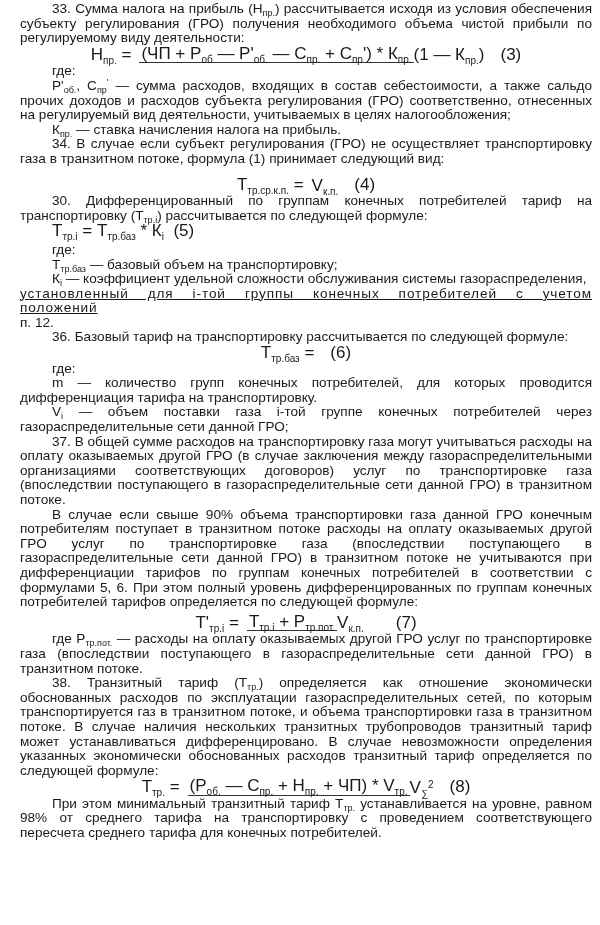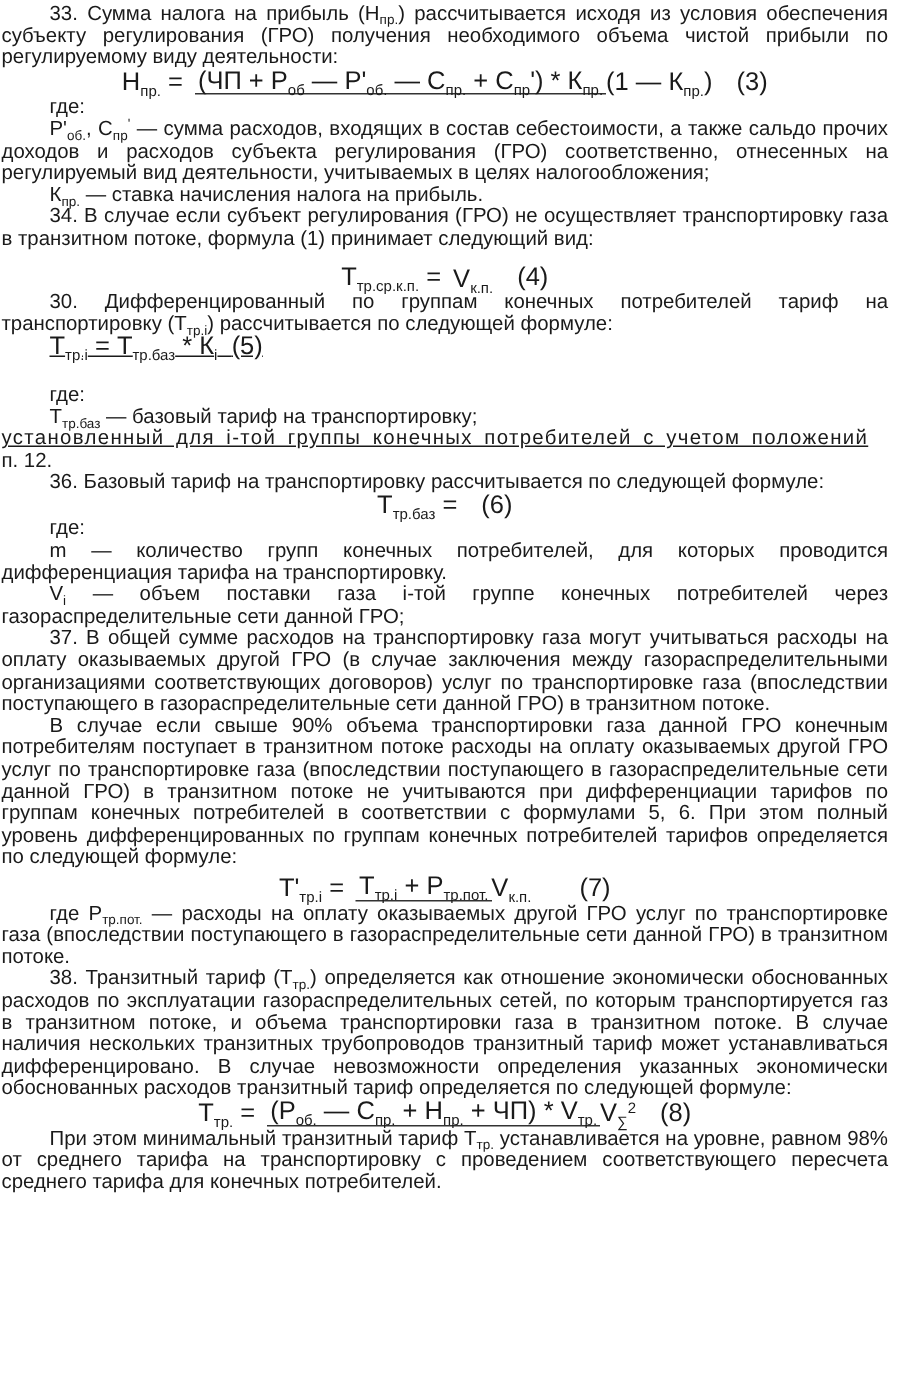--- a/index.html
+++ b/index.html
@@ -3,38 +3,38 @@
 <meta charset="utf-8">
 <style>
   html, body { margin: 0; padding: 0; background: #ffffff; }
   body {
     width: 600px; height: 925px; overflow: hidden;
     font-family: "Liberation Sans", sans-serif;
     color: #1a1a1a;
     font-size: 13.6px;
     line-height: 14.6px;
   }
-  .page { padding: 2px 8px 0 1px; }
+  .page { padding: 2px 8px 0 20px; }
   p { margin: 0; text-align: justify; text-align-last: left; }
   .ind { text-indent: 32px; }
   .spread { letter-spacing: 0.9px; word-spacing: 3px; text-decoration: underline; }
   sub { font-size: 9px; vertical-align: -3px; line-height: 0; }
   sup { font-size: 9px; vertical-align: 5px; line-height: 0; }
   .formula {
     display: flex; align-items: center; justify-content: center;
     font-size: 17px; margin: 1px 0;
   }
   .formula .lhs { margin-right: 4px; }
   .formula .frac { display: inline-flex; flex-direction: row; align-items: center; margin: 0 4px; }
   .formula .num { border-bottom: 1px solid #333; padding: 0 2px 1px 2px; text-align: center; }
   .formula .den { padding-top: 1px; text-align: center; }
   .formula .tag { margin-left: 12px; }
   .formula sub { font-size: 10px; vertical-align: -4px; }
   .formula sup { font-size: 10px; }
-  .inline-formula { font-size: 17px; margin: 1px 0 17px 32px; text-decoration: underline; }
+  .inline-formula { font-size: 17px; margin: 1px 0 4px 32px; }
   .inline-formula sub { font-size: 10px; vertical-align: -4px; }
   .sum { display: inline-flex; flex-direction: column; align-items: center; line-height: 10px; vertical-align: middle; }
   .sum .top, .sum .bot { font-size: 9px; }
   .sum .sig { font-size: 22px; line-height: 20px; }
   .gap-big { height: 10px; }
   .gap-small { height: 4px; }
 </style>
 </head>
 <body>
 
@@ -63,21 +63,22 @@
       <span class="den"><span>V</span><sub>к.п.</sub></span>
     </span>
     <span class="tag">(4)</span>
   </div>
 
   <p class="ind"><span>30. Дифференцированный по группам конечных потребителей тариф на транспортировку (Т</span><sub>тр.i</sub><span>) рассчитывается по следующей формуле:</span></p>
 
   <div class="inline-formula"><span>Т</span><sub>тр.i</sub><span> = Т</span><sub>тр.баз</sub><span> * К</span><sub>i</sub>&nbsp;&nbsp;<span>(5)</span></div>
 
   <p class="ind">где:</p>
-  <p class="ind"><span>Т</span><sub>тр.баз</sub><span> — базовый тариф на транспортировку;</span></p>
+  <p class="ind"><span>Т</span><sub>тр.баз</sub><span> — базовый объем на транспортировку;</span></p>
+  <p class="ind"><span>К</span><sub>i</sub><span> — коэффициент удельной сложности обслуживания системы газораспределения,</span></p>
   <p class="spread">установленный для i-той группы конечных потребителей с учетом положений</p>
   <p>п. 12.</p>
   <p class="ind">36. Базовый тариф на транспортировку рассчитывается по следующей формуле:</p>
 
   <div class="formula">
     <span class="lhs"><span>Т</span><sub>тр.баз</sub> =</span>
     <span class="tag">(6)</span>
   </div>
 
   <p class="ind">где:</p>

